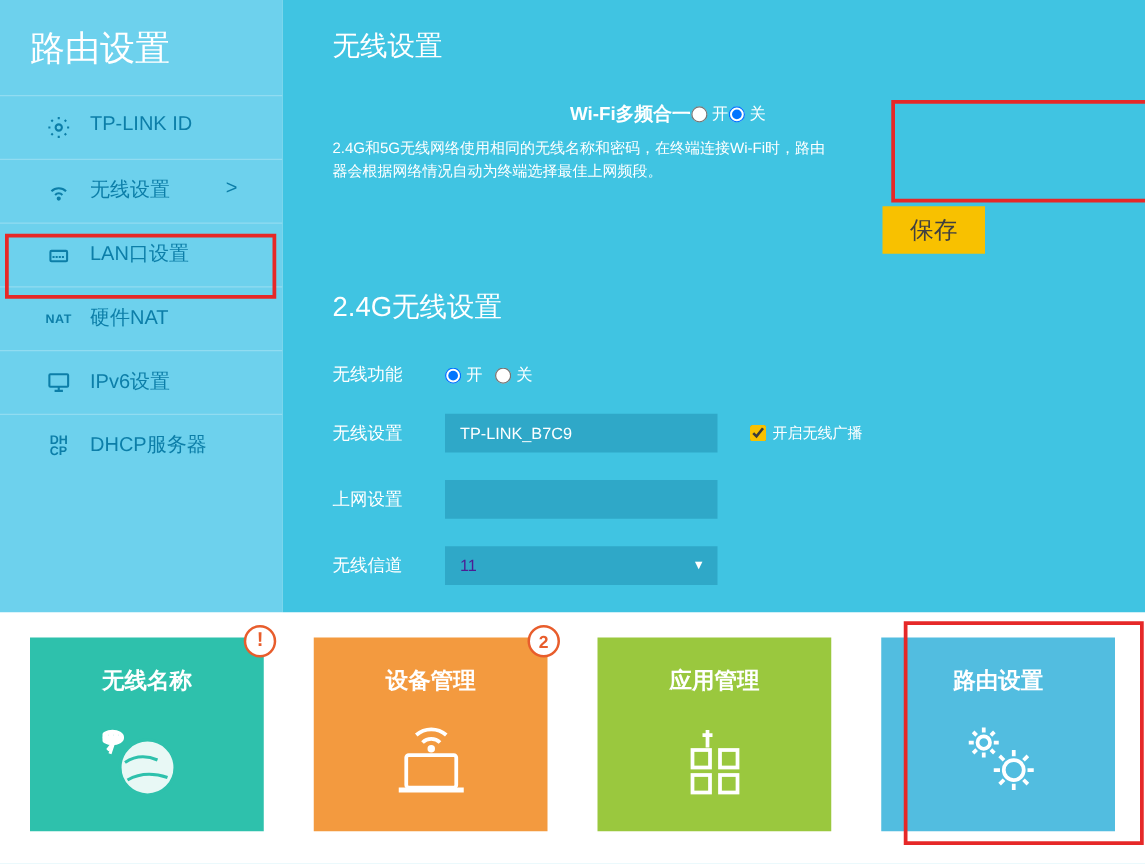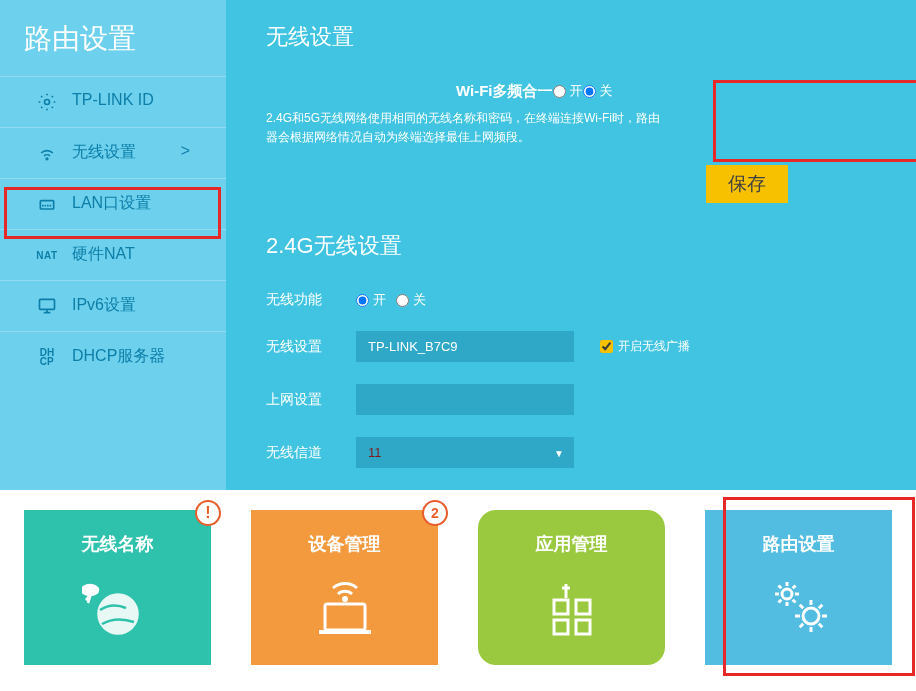--- a/index.html
+++ b/index.html
@@ -24,33 +24,33 @@
 .radio-opt input { margin: 0; }
 .desc-text { margin-top: 8px; font-size: 12px; line-height: 1.6; max-width: 395px; }
 .red-box-merge { position: absolute; border: 3px solid #e62828; top: 80px; left: 487px; width: 255px; height: 82px; pointer-events: none; }
 
 .save-btn-row { margin: 18px 0 0 440px; }
 .save-btn { background: #f8c100; border: none; color: #404040; padding: 6px 22px; font-size: 19px; cursor: pointer; font-family: Liberation Serif, serif; }
 
 .form-row { display: flex; align-items: center; margin-bottom: 22px; }
 .form-label { width: 90px; text-align: left; font-size: 14px; }
 .form-input { background: #2fa8c8; border: none; color: #fff; padding: 8px 12px; width: 218px; font-size: 13px; }
-.form-select { background: #2fa8c8; border: none; color: #7f1d1d; padding: 8px 12px; width: 218px; font-size: 13px; appearance: none; position: relative; }
+.form-select { background: #2fa8c8; border: none; color: #4c1d95; padding: 8px 12px; width: 218px; font-size: 13px; appearance: none; position: relative; }
 .select-wrap { position: relative; width: 218px; }
 .select-wrap::after { content: "▼"; position: absolute; right: 10px; top: 50%; transform: translateY(-50%); color: #fff; font-size: 10px; pointer-events: none; }
 .checkbox-wrap { margin-left: 14px; display: inline-flex; align-items: center; gap: 5px; font-size: 12px; padding-left: 12px; }
 .checkbox-wrap input { accent-color: #f8c100; }
 
 .bottom-nav { display: flex; gap: 40px; padding: 20px 24px 24px; background: #fff; height: 201px; position: relative; }
 .nav-card { width: 195px; height: 155px; display: flex; flex-direction: column; align-items: center; justify-content: flex-start; padding-top: 22px; color: #fff; position: relative; cursor: pointer; }
 .nav-card-title { font-size: 18px; font-weight: bold; margin-bottom: 14px; }
 .nav-icon { width: 72px; height: 72px; }
 .card-green { background: #2ec1ac; }
 .card-orange { background: #f39a3f; }
-.card-lime  { background: #9ac83e; border-radius: 18px; }
+.card-lime  { background: #9ac83e; }
 .card-blue  { background: #52bde0; }
 .badge { position: absolute; top: -10px; right: -10px; width: 26px; height: 26px; border-radius: 50%; background: #fff; display: flex; align-items: center; justify-content: center; font-weight: bold; }
 .badge-alert { color: #e85d2c; border: 2px solid #e85d2c; font-size: 16px; }
 .badge-num { color: #e85d2c; border: 2px solid #e85d2c; font-size: 14px; }
 .red-box-nav { position: absolute; border: 3px solid #e62828; top: 7px; left: 723px; width: 192px; height: 179px; pointer-events: none; }
 
 .nat-text { font-size: 10px; font-weight: bold; letter-spacing: 0.5px; }
 .dhcp-text { font-size: 10px; font-weight: bold; line-height: 0.9; }
 </style>
 </head>

